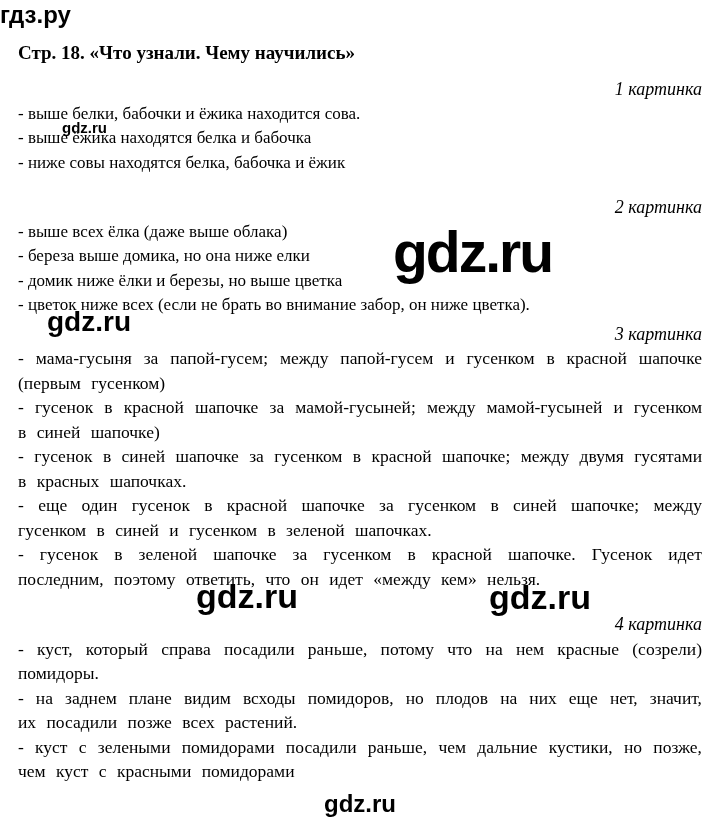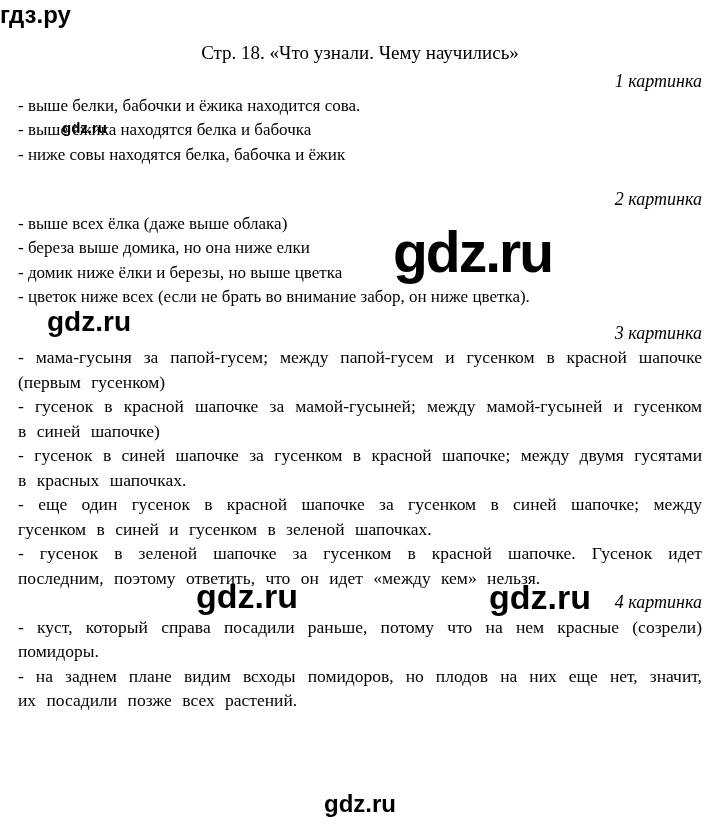--- a/index.html
+++ b/index.html
@@ -18,29 +18,28 @@
     font-weight: bold;
     font-size: 24px;
     line-height: 26px;
     padding-top: 2px;
   }
   .content {
     padding: 0 18px;
   }
   .heading {
     font-size: 19px;
-    font-weight: normal;
-    margin: 12px 0 4px 0;
+    font-weight: bold;
+    margin: 12px 0 12px 0;
     line-height: 25px;
-    text-align: center;
   }
   .section { margin: 0; }
   .section.s2 { margin-top: 20px; }
-  .section.s3 { margin-top: 11px; }
-  .section.s4 { margin-top: 0; }
+  .section.s3 { margin-top: 4px; }
+  .section.s4 { margin-top: 21px; }
   .section-title {
     font-style: italic;
     font-size: 18px;
     line-height: 24.5px;
     text-align: right;
   }
   .line {
     font-size: 17px;
     line-height: 24.5px;
     white-space: nowrap;
@@ -107,20 +106,21 @@
     <p class="para">- гусенок в красной шапочке за мамой-гусыней; между мамой-гусыней и гусенком в синей шапочке)</p>
     <p class="para">- гусенок в синей шапочке за гусенком в красной шапочке; между двумя гусятами в красных шапочках.</p>
     <p class="para">- еще один гусенок в красной шапочке за гусенком в синей шапочке; между гусенком в синей и гусенком в зеленой шапочках.</p>
     <p class="para">- гусенок в зеленой шапочке за гусенком в красной шапочке. Гусенок идет последним, поэтому ответить, что он идет «между кем» нельзя.</p>
   </div>
 
   <div class="section s4">
     <div class="section-title">4 картинка</div>
     <p class="para">- куст, который справа посадили раньше, потому что на нем красные (созрели) помидоры.</p>
     <p class="para">- на заднем плане видим всходы помидоров, но плодов на них еще нет, значит, их посадили позже всех растений.</p>
+    <p class="para">- куст с зелеными помидорами посадили раньше, чем дальние кустики, но позже, чем куст с красными помидорами</p>
   </div>
 
 </div>
 
 <div class="wm wm-small">gdz.ru</div>
 <div class="wm wm-xlarge">gdz.ru</div>
 <div class="wm wm-medium">gdz.ru</div>
 <div class="wm wm-midleft">gdz.ru</div>
 <div class="wm wm-midright">gdz.ru</div>
 

